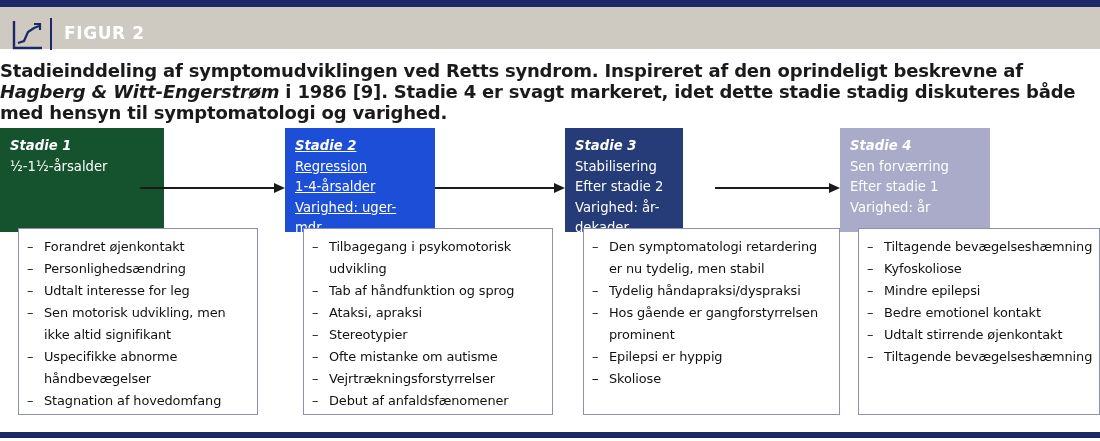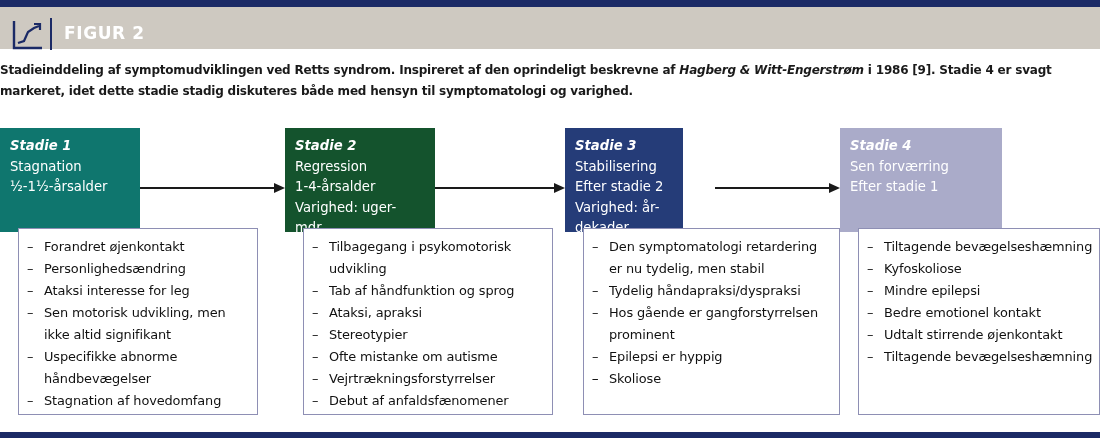--- a/index.html
+++ b/index.html
@@ -54,21 +54,21 @@
     letter-spacing: 0.6px;
     color: #ffffff;
     font-family: "DejaVu Sans", sans-serif;
   }
 
   
   .caption {
     position: absolute;
     left: 0; top: 60px;
     width: 1098px;
-    font-size: 12px;
+    font-size: 18px;
     font-weight: bold;
     line-height: 21px;
     color: #1a1a1a;
     font-family: "DejaVu Sans", sans-serif;
     letter-spacing: -0.2px;
   }
   .caption i { font-style: italic; }
 
   
   .stage {
@@ -115,33 +115,33 @@
     letter-spacing: -0.1px;
   }
   .stage-list li .dash {
     position: absolute;
     left: 0;
     top: 0;
   }
 
   
   #stage1 { left: 0px; }
-  #stage1 .stage-head { width: 140px; height: 104px; background: #0f766e; }
+  #stage1 .stage-head { width: 164px; height: 104px; background: #14532d; }
   #stage1 .stage-list { left: 18px; top: 100px; width: 240px; height: 187px; }
 
   #stage2 { left: 285px; }
-  #stage2 .stage-head { width: 150px; height: 104px; background: #14532d; }
+  #stage2 .stage-head { width: 150px; height: 104px; background: #1d4ed8; text-decoration: underline; }
   #stage2 .stage-list { left: 18px; top: 100px; width: 250px; height: 187px; }
 
   #stage3 { left: 565px; }
   #stage3 .stage-head { width: 118px; height: 104px; background: #253c78; }
   #stage3 .stage-list { left: 18px; top: 100px; width: 257px; height: 187px; }
 
   #stage4 { left: 840px; }
-  #stage4 .stage-head { width: 162px; height: 104px; background: #aaabc9; }
+  #stage4 .stage-head { width: 150px; height: 104px; background: #aaabc9; }
   #stage4 .stage-list { left: 18px; top: 100px; width: 242px; height: 187px; }
 
   
   .arrow {
     position: absolute;
     top: 183px;
     height: 10px;
   }
   .arrow .shaft {
     position: absolute;
@@ -195,28 +195,27 @@
     </span>
     <span class="banner-divider"></span>
     <span class="banner-title">FIGUR 2</span>
   </div>
 
   <div class="caption"><span>Stadieinddeling af symptomudviklingen ved Retts syndrom. Inspireret af den oprindeligt beskrevne af </span><i>Hagberg &amp; Witt-Engerstrøm</i><span> i 1986 [9]. Stadie 4 er svagt markeret, idet dette stadie stadig diskuteres både med hensyn til symptomatologi og varighed.</span></div>
 
   <div class="stage" id="stage1">
     <div class="stage-head">
       <span class="stage-label">Stadie 1</span>
-      <span class="stage-line">Stagnation</span>
       <span class="stage-line">½-1½-årsalder</span>
     </div>
     <div class="stage-list">
       <ul>
         <li><span class="dash">–</span><span>Forandret øjenkontakt</span></li>
         <li><span class="dash">–</span><span>Personlighedsændring</span></li>
-        <li><span class="dash">–</span><span>Ataksi interesse for leg</span></li>
+        <li><span class="dash">–</span><span>Udtalt interesse for leg</span></li>
         <li><span class="dash">–</span><span>Sen motorisk udvikling, men ikke altid signifikant</span></li>
         <li><span class="dash">–</span><span>Uspecifikke abnorme håndbevægelser</span></li>
         <li><span class="dash">–</span><span>Stagnation af hovedomfang</span></li>
       </ul>
     </div>
   </div>
 
   <div class="stage" id="stage2">
     <div class="stage-head">
       <span class="stage-label">Stadie 2</span>
@@ -254,20 +253,21 @@
         <li><span class="dash">–</span><span>Skoliose</span></li>
       </ul>
     </div>
   </div>
 
   <div class="stage" id="stage4">
     <div class="stage-head">
       <span class="stage-label">Stadie 4</span>
       <span class="stage-line">Sen forværring</span>
       <span class="stage-line">Efter stadie 1</span>
+      <span class="stage-line">Varighed: år</span>
     </div>
     <div class="stage-list">
       <ul>
         <li><span class="dash">–</span><span>Tiltagende bevægelseshæmning</span></li>
         <li><span class="dash">–</span><span>Kyfoskoliose</span></li>
         <li><span class="dash">–</span><span>Mindre epilepsi</span></li>
         <li><span class="dash">–</span><span>Bedre emotionel kontakt</span></li>
         <li><span class="dash">–</span><span>Udtalt stirrende øjenkontakt</span></li>
         <li><span class="dash">–</span><span>Tiltagende bevægelseshæmning</span></li>
       </ul>

